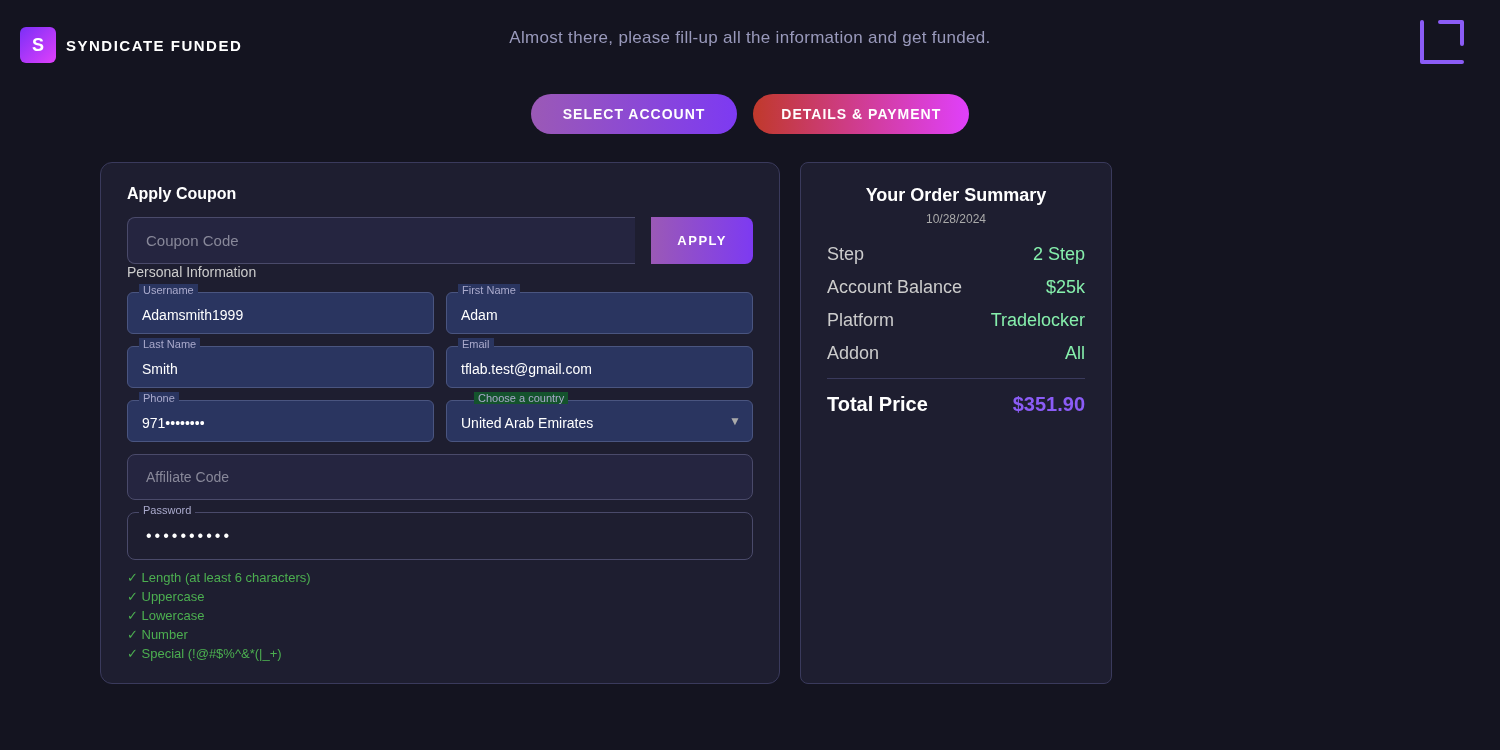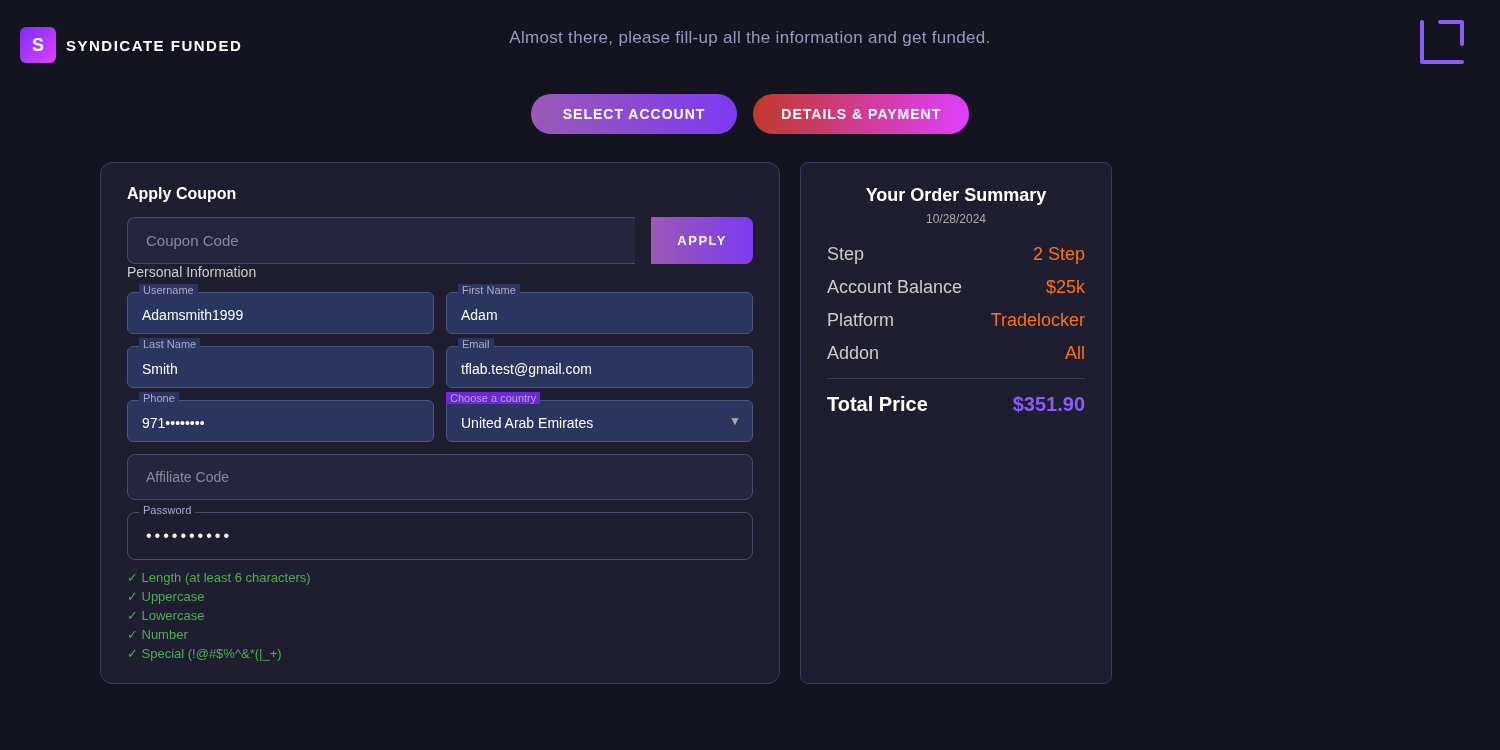--- a/index.html
+++ b/index.html
@@ -183,22 +183,22 @@
       outline: none;
     }
     .form-input::placeholder { color: #aaa; }
 
     .select-wrap {
       position: relative;
     }
     .select-label {
       position: absolute;
       top: -8px;
-      left: 0;
-      background: #6d28d9;
+      left: 28px;
+      background: #14532d;
       color: #aaaacc;
       font-size: 11px;
       padding: 0 4px;
       z-index: 1;
     }
     .form-select {
       width: 100%;
       background: #2a3560;
       border: 1.5px solid #4a5580;
       border-radius: 6px;
@@ -294,21 +294,21 @@
       color: #aaa;
       margin-bottom: 18px;
     }
     .order-row {
       display: flex;
       justify-content: space-between;
       margin-bottom: 12px;
       font-size: 18px;
     }
     .order-row .label { color: #ccc; }
-    .order-row .value { color: #f97316; font-weight: 500; }
+    .order-row .value { color: #86efac; font-weight: 500; }
     .order-divider {
       border: none;
       border-top: 1px solid #3a3a5c;
       margin: 14px 0;
     }
     .order-total-row {
       display: flex;
       justify-content: space-between;
       font-size: 20px;
       font-weight: 700;

